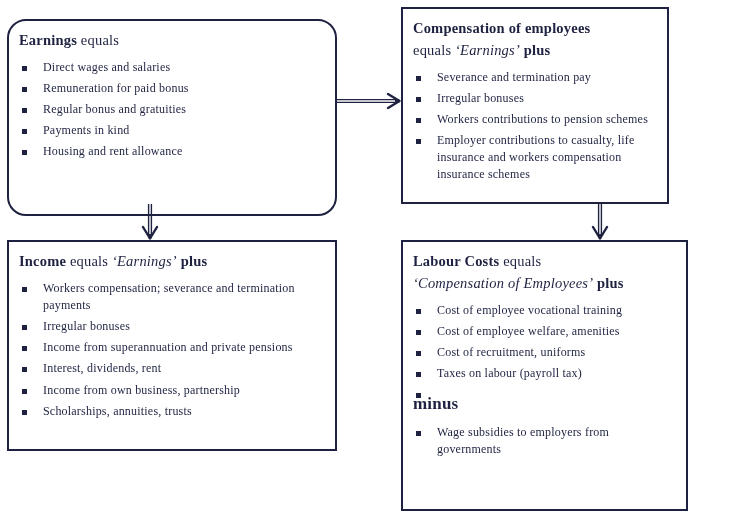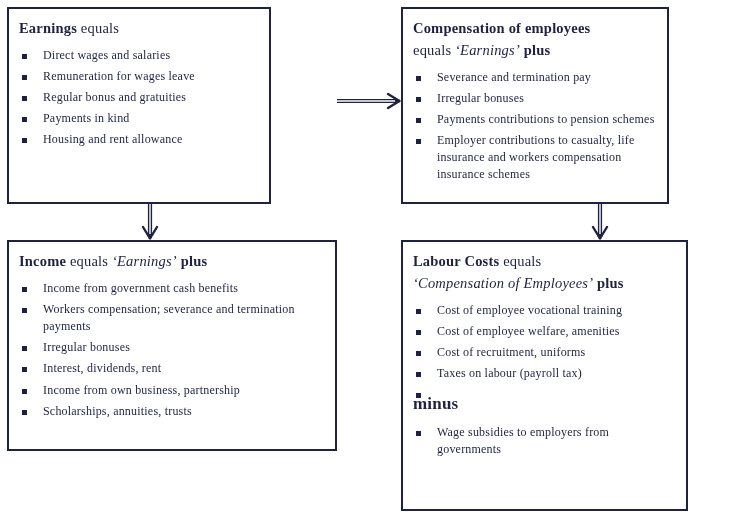--- a/index.html
+++ b/index.html
@@ -16,21 +16,21 @@
     font-family: "Liberation Serif", "DejaVu Serif", serif;
     color: var(--ink);
     overflow: hidden;
   }
   .box {
     position: absolute;
     border: 2px solid var(--ink);
     background: var(--bg);
     padding: 9px 12px 0 10px;
   }
-  .box-earnings      { left: 7px;   top: 7px;   width: 264px; height: 197px; }
+  .box-earnings      { left: 7px;   top: 19px;   width: 330px; height: 197px; border-radius: 19px; }
   .box-compensation  { left: 401px; top: 7px;   width: 268px; height: 197px; }
   .box-income        { left: 7px;   top: 240px; width: 330px; height: 211px; }
   .box-labour        { left: 401px; top: 240px; width: 287px; height: 271px; }
 
   .box-title {
     font-size: 14.5px;
     line-height: 1.5;
     letter-spacing: 0.2px;
     margin-bottom: 7px;
   }
@@ -66,46 +66,46 @@
 </style>
 </head>
 <body>
 
 <div class="canvas">
 
   <div class="box box-earnings">
     <div class="box-title"><span class="b">Earnings</span><span> equals</span></div>
     <ul class="items">
       <li><span class="bullet"></span><span>Direct wages and salaries</span></li>
-      <li><span class="bullet"></span><span>Remuneration for wages leave</span></li>
+      <li><span class="bullet"></span><span>Remuneration for paid bonus</span></li>
       <li><span class="bullet"></span><span>Regular bonus and gratuities</span></li>
       <li><span class="bullet"></span><span>Payments in kind</span></li>
       <li><span class="bullet"></span><span>Housing and rent allowance</span></li>
     </ul>
   </div>
 
   <div class="box box-compensation">
     <div class="box-title">
       <div><span class="b">Compensation of employees</span></div>
       <div><span>equals </span><span class="i">‘Earnings’</span><span class="b"> plus</span></div>
     </div>
     <ul class="items">
       <li><span class="bullet"></span><span>Severance and termination pay</span></li>
       <li><span class="bullet"></span><span>Irregular bonuses</span></li>
-      <li><span class="bullet"></span><span>Payments contributions to pension schemes</span></li>
+      <li><span class="bullet"></span><span>Workers contributions to pension schemes</span></li>
       <li><span class="bullet"></span><span>Employer contributions to casualty, life insurance and workers compensation insurance schemes</span></li>
     </ul>
   </div>
 
   <div class="box box-income">
     <div class="box-title"><span class="b">Income</span><span> equals </span><span class="i">‘Earnings’</span><span class="b"> plus</span></div>
     <ul class="items">
-      <li><span class="bullet"></span><span>Income from government cash benefits</span></li>
       <li><span class="bullet"></span><span>Workers compensation; severance and termination payments</span></li>
       <li><span class="bullet"></span><span>Irregular bonuses</span></li>
+      <li><span class="bullet"></span><span>Income from superannuation and private pensions</span></li>
       <li><span class="bullet"></span><span>Interest, dividends, rent</span></li>
       <li><span class="bullet"></span><span>Income from own business, partnership</span></li>
       <li><span class="bullet"></span><span>Scholarships, annuities, trusts</span></li>
     </ul>
   </div>
 
   <div class="box box-labour">
     <div class="box-title">
       <div><span class="b">Labour Costs</span><span> equals</span></div>
       <div><span class="i">‘Compensation of Employees’</span><span class="b"> plus</span></div>

